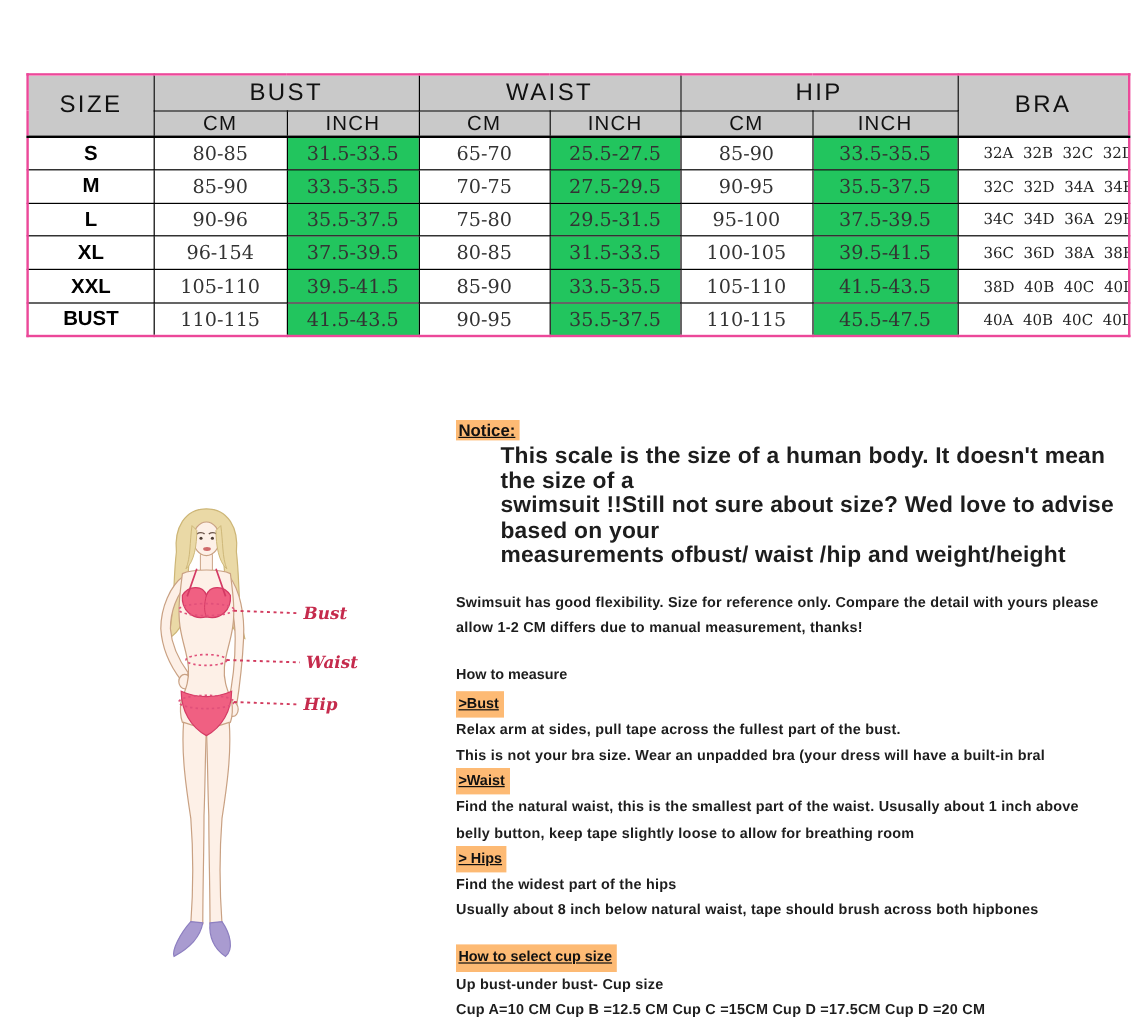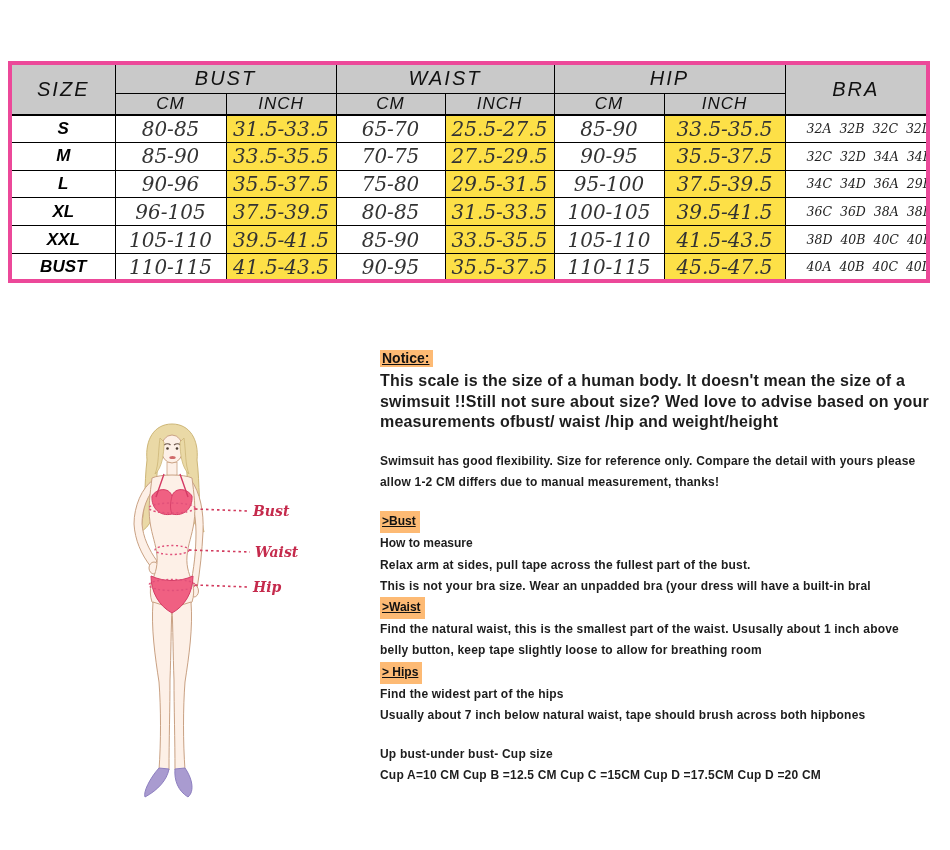--- a/index.html
+++ b/index.html
@@ -4,57 +4,56 @@
 <style>
   * { margin:0; padding:0; box-sizing:border-box; }
   html,body { background:#ffffff; }
   .canvas {
     position:relative; width:950px; height:850px; background:#ffffff;
     font-family:"Liberation Sans", sans-serif; overflow:hidden;
   }
 
   
   table.size-chart {
-    position:absolute; left:8px; top:61px; width:918px;
+    position:absolute; left:22px; top:61px; width:918px;
     border-collapse:collapse; table-layout:fixed;
-    border:4px solid #ec4899;
-    font-style:italic;
+    border:2px solid #ec4899;
   }
   table.size-chart th, table.size-chart td {
     border:1px solid #000; text-align:center; vertical-align:middle;
     overflow:hidden; white-space:nowrap;
   }
   table.size-chart thead th {
     background:#c9c9c9; font-weight:normal; color:#111;
     font-family:"Liberation Sans", sans-serif;
   }
   table.size-chart thead { border-bottom:2px solid #000; }
   th.group-h { font-size:20px; height:30px; letter-spacing:2px; }
   th.span-h  { font-size:20px; letter-spacing:2px; }
   th.unit-h  { font-size:17px; height:21px; letter-spacing:1px; }
   table.size-chart tbody tr { height:27.8px; }
   td.size-cell { font-size:17px; font-weight:bold; color:#000; font-family:"Liberation Sans", sans-serif; }
-  td.num-cell  { font-size:20px; color:#333; font-family:"DejaVu Serif", serif; }
-  td.inch-bg   { background:#fde047; }
+  td.num-cell  { font-size:16px; color:#333; font-family:"DejaVu Serif", serif; }
+  td.inch-bg   { background:#22c55e; }
   td.bra-cell  { font-size:12.5px; color:#222; font-family:"DejaVu Serif", serif; word-spacing:4px;padding-left:21px; }
 
   
   .figure-wrap { position:absolute; left:100px; top:418px; width:290px; height:405px; }
   .figure-wrap svg { display:block; }
 
   
   .instructions {
     position:absolute; left:380px; top:350px; width:552px;
     font-family:"Liberation Sans", sans-serif; font-weight:bold; color:#1d1d1d;
   }
   .hl {
     display:inline-block; background:#fdba74; padding:0 4px 1px 2px;
     text-decoration:underline; color:#111;
   }
-  .n-line { font-size:16px; line-height:20.6px; letter-spacing:0.2px; }
+  .n-line { font-size:19px; line-height:20.6px; letter-spacing:0.2px;margin-left:37px; }
   .s-line { font-size:12px;  line-height:21.2px; letter-spacing:0.2px; }
   .sec-gap { margin-top:18px; }
   .small-gap { margin-top:2px; }
   .notice-head { font-size:14px; margin-bottom:4px; }
   .sub-head { font-size:12px; line-height:21.2px; }
 </style>
 </head>
 <body>
 
 <div class="canvas">
@@ -113,21 +112,21 @@
         <td class="num-cell">90-96</td>
         <td class="num-cell inch-bg">35.5-37.5</td>
         <td class="num-cell">75-80</td>
         <td class="num-cell inch-bg">29.5-31.5</td>
         <td class="num-cell">95-100</td>
         <td class="num-cell inch-bg">37.5-39.5</td>
         <td class="bra-cell">34C 34D 36A 29B</td>
       </tr>
       <tr>
         <td class="size-cell">XL</td>
-        <td class="num-cell">96-105</td>
+        <td class="num-cell">96-154</td>
         <td class="num-cell inch-bg">37.5-39.5</td>
         <td class="num-cell">80-85</td>
         <td class="num-cell inch-bg">31.5-33.5</td>
         <td class="num-cell">100-105</td>
         <td class="num-cell inch-bg">39.5-41.5</td>
         <td class="bra-cell">36C 36D 38A 38B</td>
       </tr>
       <tr>
         <td class="size-cell">XXL</td>
         <td class="num-cell">105-110</td>
@@ -208,37 +207,40 @@
     <div class="n-line">This scale is the size of a human body. It doesn't mean the size of a</div>
     <div class="n-line">swimsuit !!Still not sure about size? Wed love to advise based on your</div>
     <div class="n-line">measurements ofbust/ waist /hip and weight/height</div>
 
     <div class="sec-gap">
       <div class="s-line">Swimsuit has good flexibility. Size for reference only. Compare the detail with yours please</div>
       <div class="s-line">allow 1-2 CM differs due to manual measurement, thanks!</div>
     </div>
 
     <div class="sec-gap">
+      <div class="sub-head">How to measure</div>
       <div class="sub-head small-gap">
         <span class="hl">&gt;Bust</span>
       </div>
-      <div class="sub-head">How to measure</div>
       <div class="s-line">Relax arm at sides, pull tape across the fullest part of the bust.</div>
       <div class="s-line">This is not your bra size. Wear an unpadded bra (your dress will have a built-in bral</div>
       <div class="sub-head">
         <span class="hl">&gt;Waist</span>
       </div>
       <div class="s-line">Find the natural waist, this is the smallest part of the waist. Ususally about 1 inch above</div>
       <div class="s-line">belly button, keep tape slightly loose to allow for breathing room</div>
       <div class="sub-head">
         <span class="hl">&gt; Hips</span>
       </div>
       <div class="s-line">Find the widest part of the hips</div>
-      <div class="s-line">Usually about 7 inch below natural waist, tape should brush across both hipbones</div>
+      <div class="s-line">Usually about 8 inch below natural waist, tape should brush across both hipbones</div>
     </div>
 
     <div class="sec-gap">
+      <div class="sub-head">
+        <span class="hl">How to select cup size</span>
+      </div>
       <div class="s-line">Up bust-under bust- Cup size</div>
       <div class="s-line">Cup A=10 CM Cup B =12.5 CM Cup C =15CM Cup D =17.5CM Cup D =20 CM</div>
     </div>
 
   </div>
 </div>
 
 </body></html>

